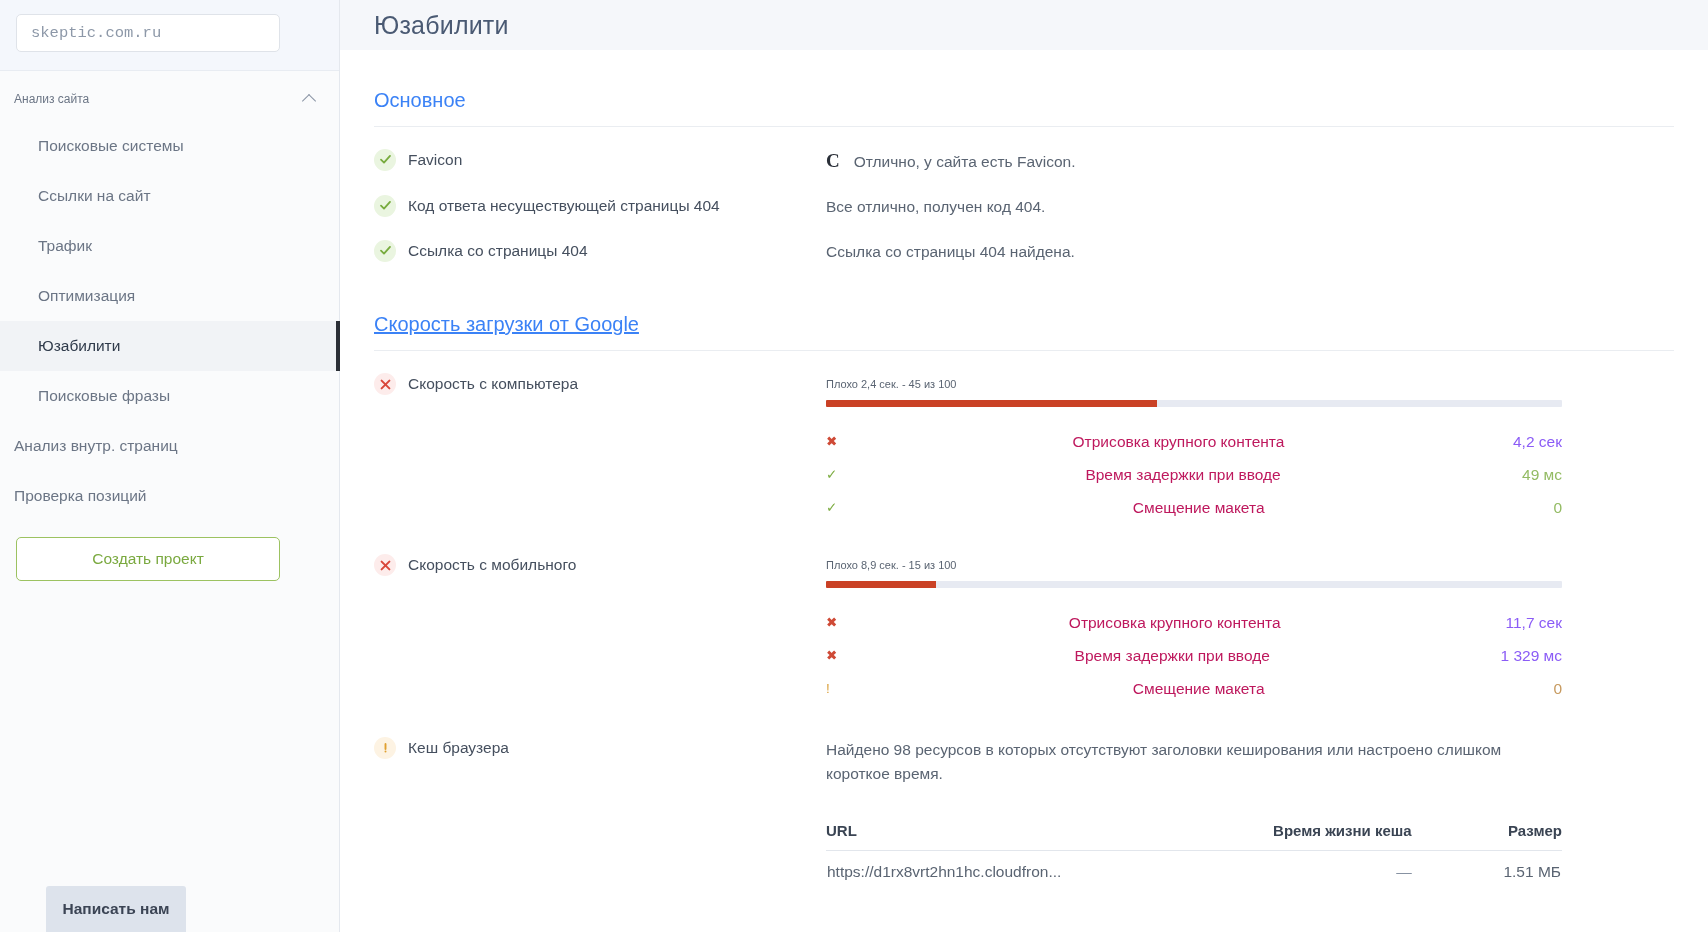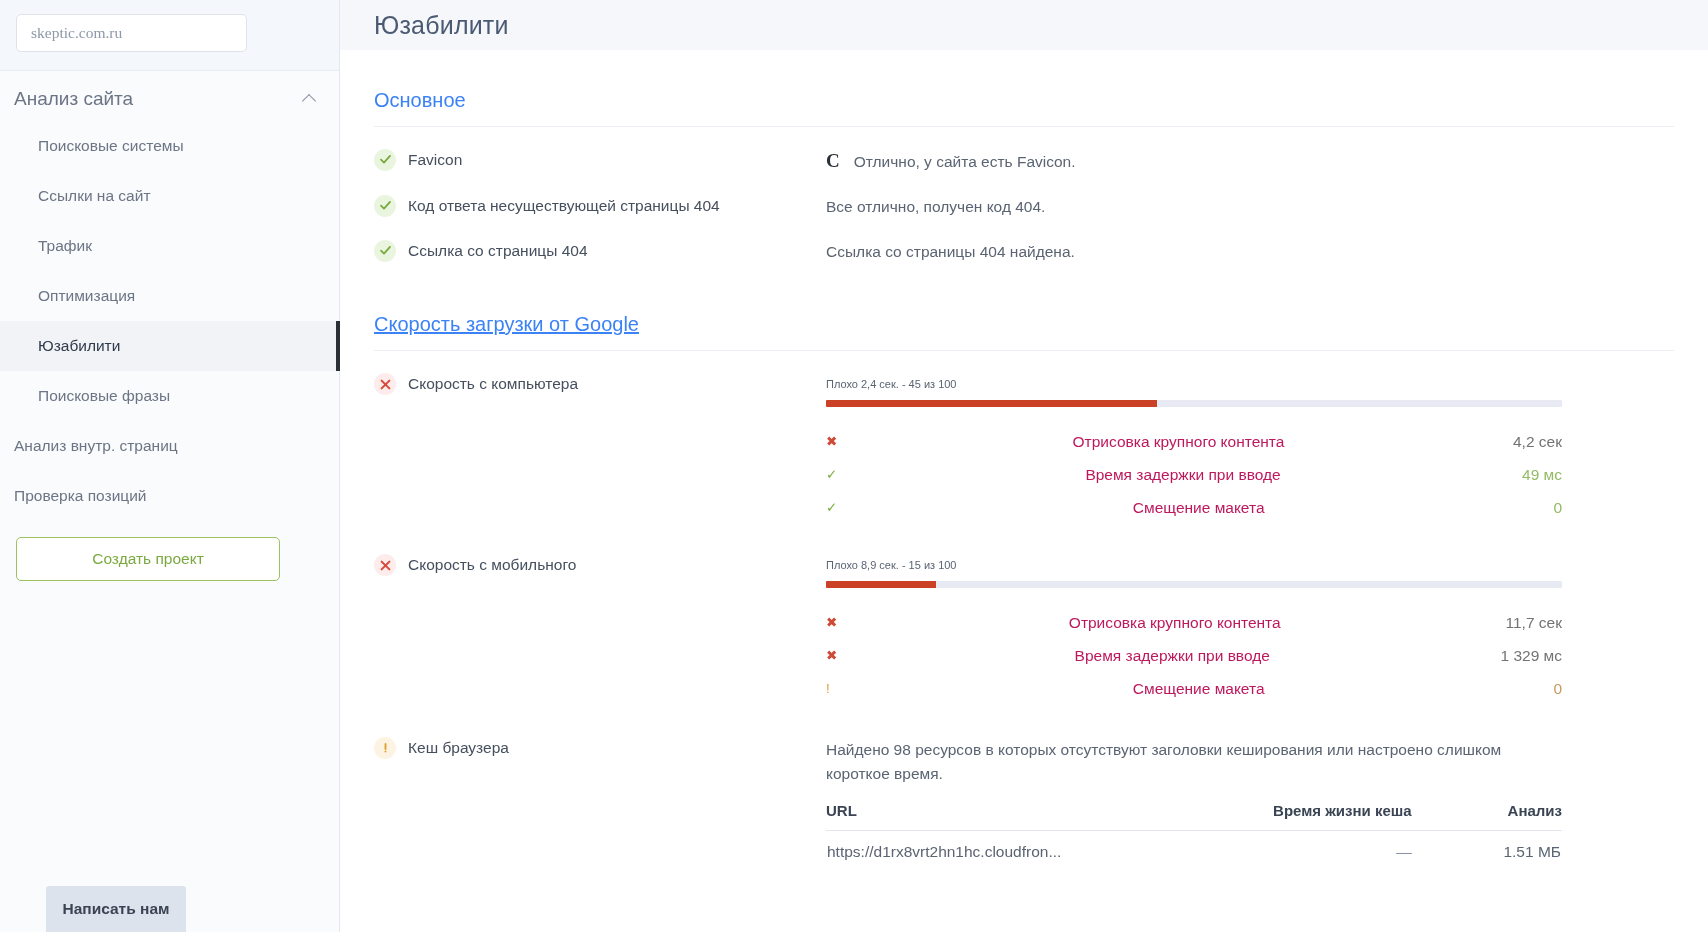--- a/index.html
+++ b/index.html
@@ -21,37 +21,37 @@
     border-right: 1px solid #e4e8ee;
     position: relative;
     display: flex; flex-direction: column;
   }
   .sidebar-top {
     background: #f4f7fc;
     padding: 14px 16px 18px 16px;
     border-bottom: 1px solid #e8ecf2;
   }
   .site-input {
-    width: 231px; height: 38px;
+    width: 264px; height: 38px;
     border: 1px solid #dfe3e9;
     border-radius: 5px;
     background: #ffffff;
     padding: 8px 14px;
     font-size: 15.5px;
     color: #8d98a8;
-    font-family: Liberation Serif, serif;
+    font-family: Liberation Mono, monospace;
     outline: none;
     display: flex; align-items: center;
   }
   .nav { padding-top: 6px; }
   .nav-group-head {
     height: 44px;
     display: flex; align-items: center; justify-content: space-between;
     padding: 0 22px 0 14px;
-    font-size: 19px;
+    font-size: 12px;
     color: #6b7585;
     cursor: pointer;
   }
   .chev {
     width: 14px; height: 14px;
     position: relative;
   }
   .chev::before{
     content: "";
     position: absolute; left: 1px; top: 4px;
@@ -202,32 +202,32 @@
     width: 18px; min-width: 18px;
     text-align: left;
     font-size: 13.5px;
     line-height: 1;
   }
   .sub-ico.ok  { color: #7fae45; }
   .sub-ico.bad { color: #cf4a36; }
   .sub-ico.warn{ color: #dba23f; }
   .sub-name { color: #be185d; flex: 1 1 auto; text-align: center; }
   .sub-val { text-align: right; white-space: nowrap; }
-  .v-bad  { color: #737373; }
+  .v-bad  { color: #8b5cf6; }
   .v-ok   { color: #93bb63; }
   .v-warn { color: #c79a5f; }
 
   
   .cache-desc {
     font-size: 15.5px; color: #5a6472; line-height: 24px;
     max-width: 740px;
   }
   .cache-table {
     width: 736px;
-    margin-top: 16px;
+    margin-top: 36px;
     border-collapse: collapse;
     font-size: 15.5px;
   }
   .cache-table th {
     font-weight: bold;
     color: #3a4453;
     padding: 0 0 11px 0;
     border-bottom: 1px solid #e2e6ec;
     font-size: 15px;
   }
@@ -428,21 +428,21 @@
           </span>
           <span class="row-label">Кеш браузера</span>
         </div>
         <div class="row-right">
           <div class="cache-desc">Найдено 98 ресурсов в которых отсутствуют заголовки кеширования или настроено слишком короткое время.</div>
           <table class="cache-table">
             <thead>
               <tr>
                 <th class="c-url">URL</th>
                 <th class="c-life">Время жизни кеша</th>
-                <th class="c-size">Анализ</th>
+                <th class="c-size">Размер</th>
               </tr>
             </thead>
             <tbody>
               <tr>
                 <td class="c-url">https://d1rx8vrt2hn1hc.cloudfron...</td>
                 <td class="c-life">—</td>
                 <td class="c-size">1.51 МБ</td>
               </tr>
             </tbody>
           </table>

